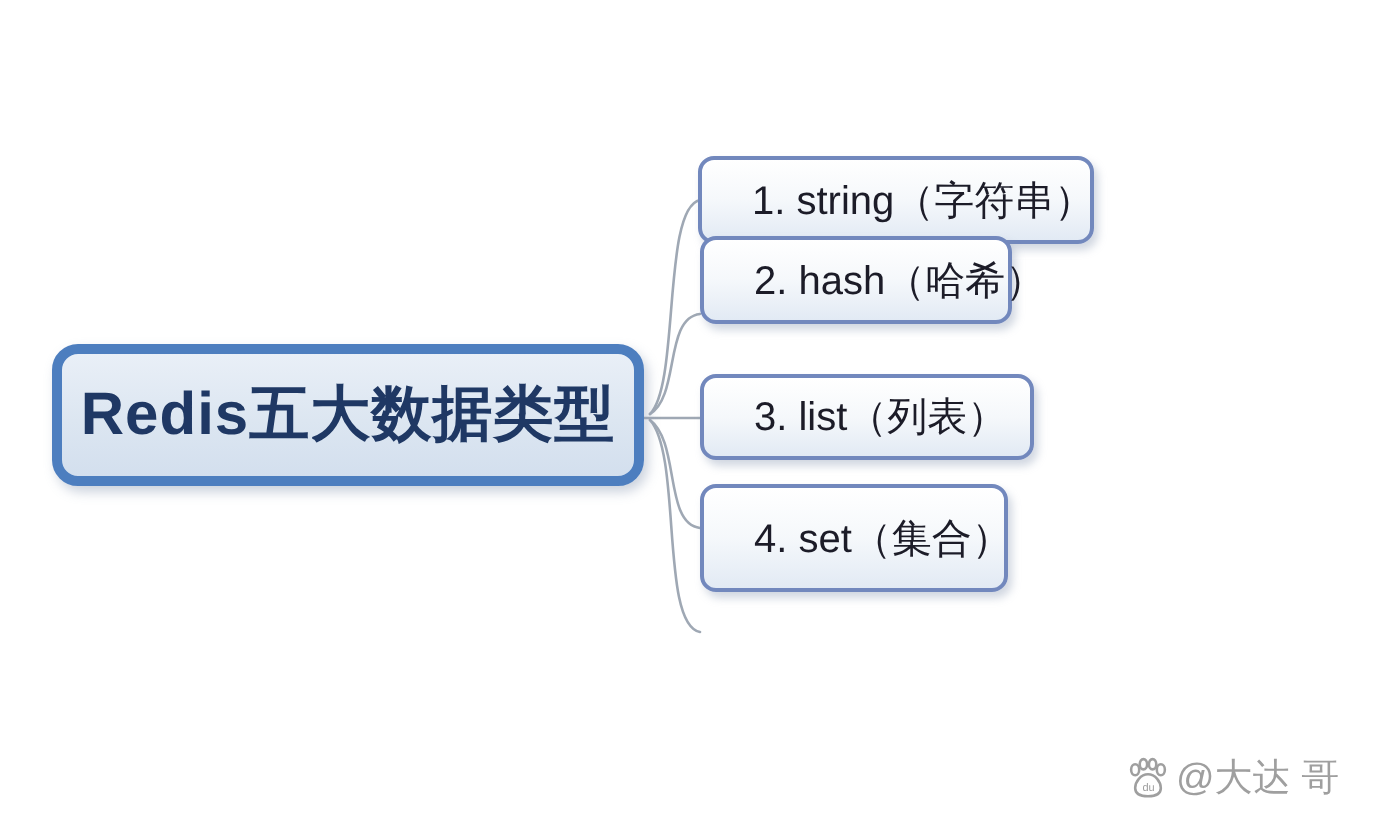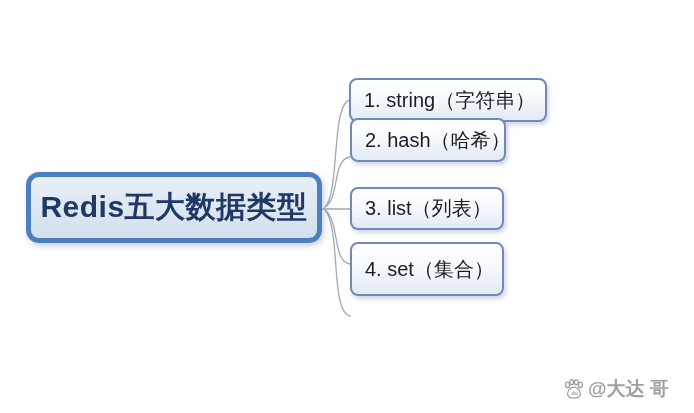--- a/index.html
+++ b/index.html
@@ -54,40 +54,40 @@
   }
   .branch{
     position:absolute;
     box-sizing:border-box;
     border:2px solid var(--branch-border);
     border-radius:8px;
     background:linear-gradient(180deg,#ffffff 0%,#f5f8fb 50%,#e2eaf4 100%);
     box-shadow:2px 3px 4px rgba(140,155,180,0.40);
     display:flex;
     align-items:center;
-    padding-left:13px;
+    padding-left:25px;
     font-size:20px;
     color:var(--branch-text);
     white-space:nowrap;
   }
   .b1{left:349px;top:78px; width:198px;height:44px;}
   .b2{left:350px;top:118px;width:156px;height:44px;}
-  .b3{left:350px;top:187px;width:154px;height:43px;}
+  .b3{left:350px;top:187px;width:167px;height:43px;}
   .b4{left:350px;top:242px;width:154px;height:54px;}
   .b5{left:349px;top:294px;width:313px;height:43px;}
   .watermark{
     position:absolute;
     left:563px;top:376px;
     display:flex;
     align-items:center;
     gap:3px;
     color:var(--watermark-text);
     opacity:0.85;
     font-size:19px;
-    font-weight:bold;
+    font-weight:normal;
     white-space:pre;
   }
   .paw{
     width:22px;height:22px;
     flex:0 0 auto;
   }
   .paw *{
     stroke:var(--watermark-text);
     stroke-width:1.4;
     fill:none;

